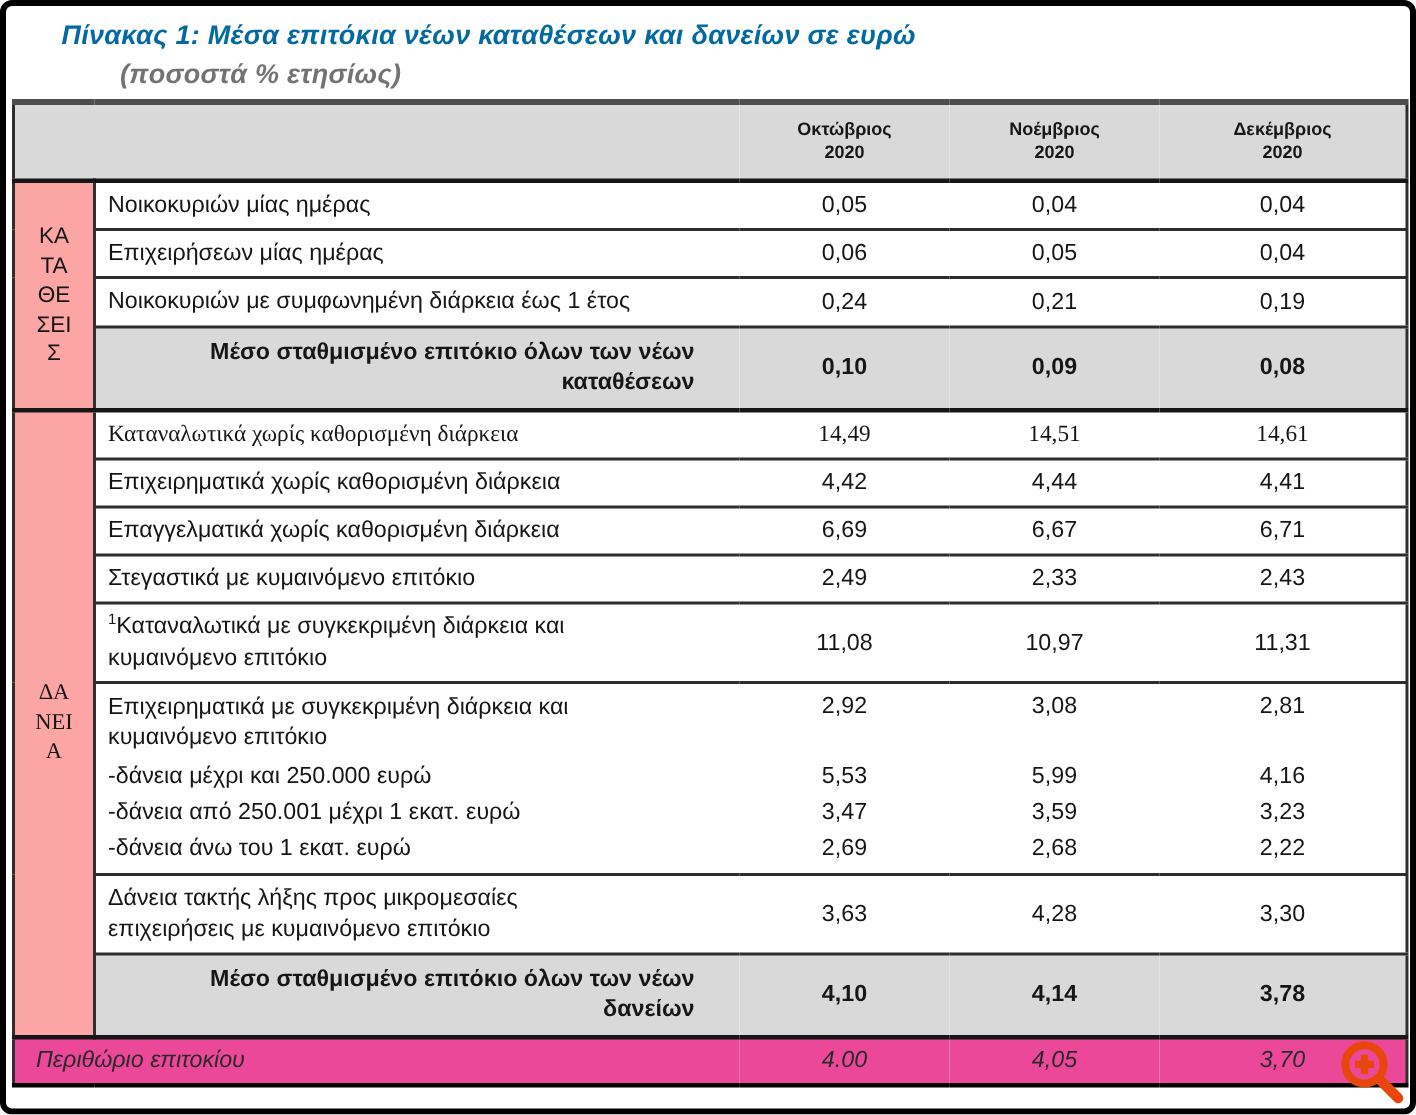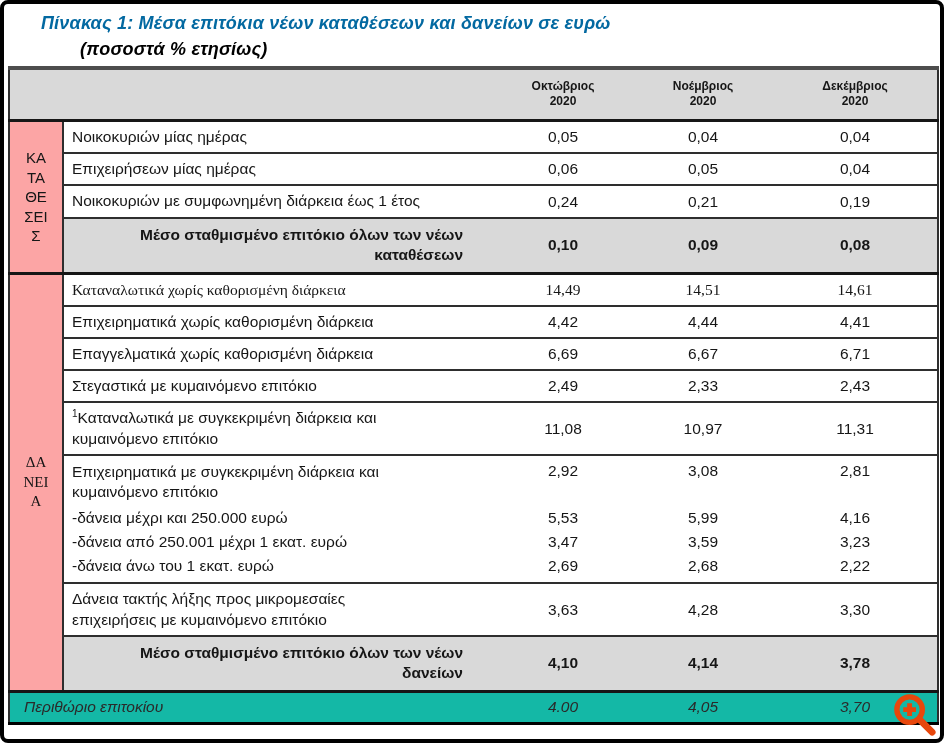--- a/index.html
+++ b/index.html
@@ -17,21 +17,21 @@
     background: #fff;
     overflow: hidden;
   }
   .title-block { padding: 7px 0 0 37px; }
   .title {
     font-size: 18px; font-weight: bold; font-style: italic;
     color: #0369a1; line-height: 1.4; letter-spacing: 0.2px;
   }
   .subtitle {
     font-size: 18px; font-weight: bold; font-style: italic;
-    color: #000000; margin-left: 39px; margin-top: 3px; letter-spacing: 0.2px;
+    color: #737373; margin-left: 39px; margin-top: 3px; letter-spacing: 0.2px;
   }
   table.rates {
     border-collapse: collapse;
     table-layout: fixed;
     width: 929px;
     margin: 6px 0 0 4px;
     font-size: 15.5px;
     color: #161616;
   }
   col.c-band  { width: 54px; }
@@ -75,21 +75,21 @@
   tr.sum td.label { padding-top: 6px; padding-bottom: 7px; text-align: right; }
 
   tr.group-top td { border-bottom: none; vertical-align: top; margin-top: 24px; }
   tr.group-top td.label { padding-top: 6px; padding-bottom: 4px; }
   tr.group-top td.val { padding-top: 6px; }
   tr.group-sub td { border-bottom: none; padding-top: 2px; padding-bottom: 2px; }
   tr.group-sub td.label { }
   tr.group-sub-last td { border-bottom: 2px solid #2e2e2e; padding-bottom: 6px; }
 
   tr.footer td {
-    background: #14b8a6;
+    background: #ec4899;
     border-top: 3px solid #161616;
     border-bottom: 3px solid #000;
     font-style: italic;
     color: #2a2a2a;
     margin-top: 32px;
   }
   tr.footer td.flabel { padding: 5px 0 6px 14px; text-align: left; }
   tr.footer td.val { padding: 5px 0 6px 0; }
 
   sup.fn { font-size: 10px; vertical-align: super; line-height: 0; }

